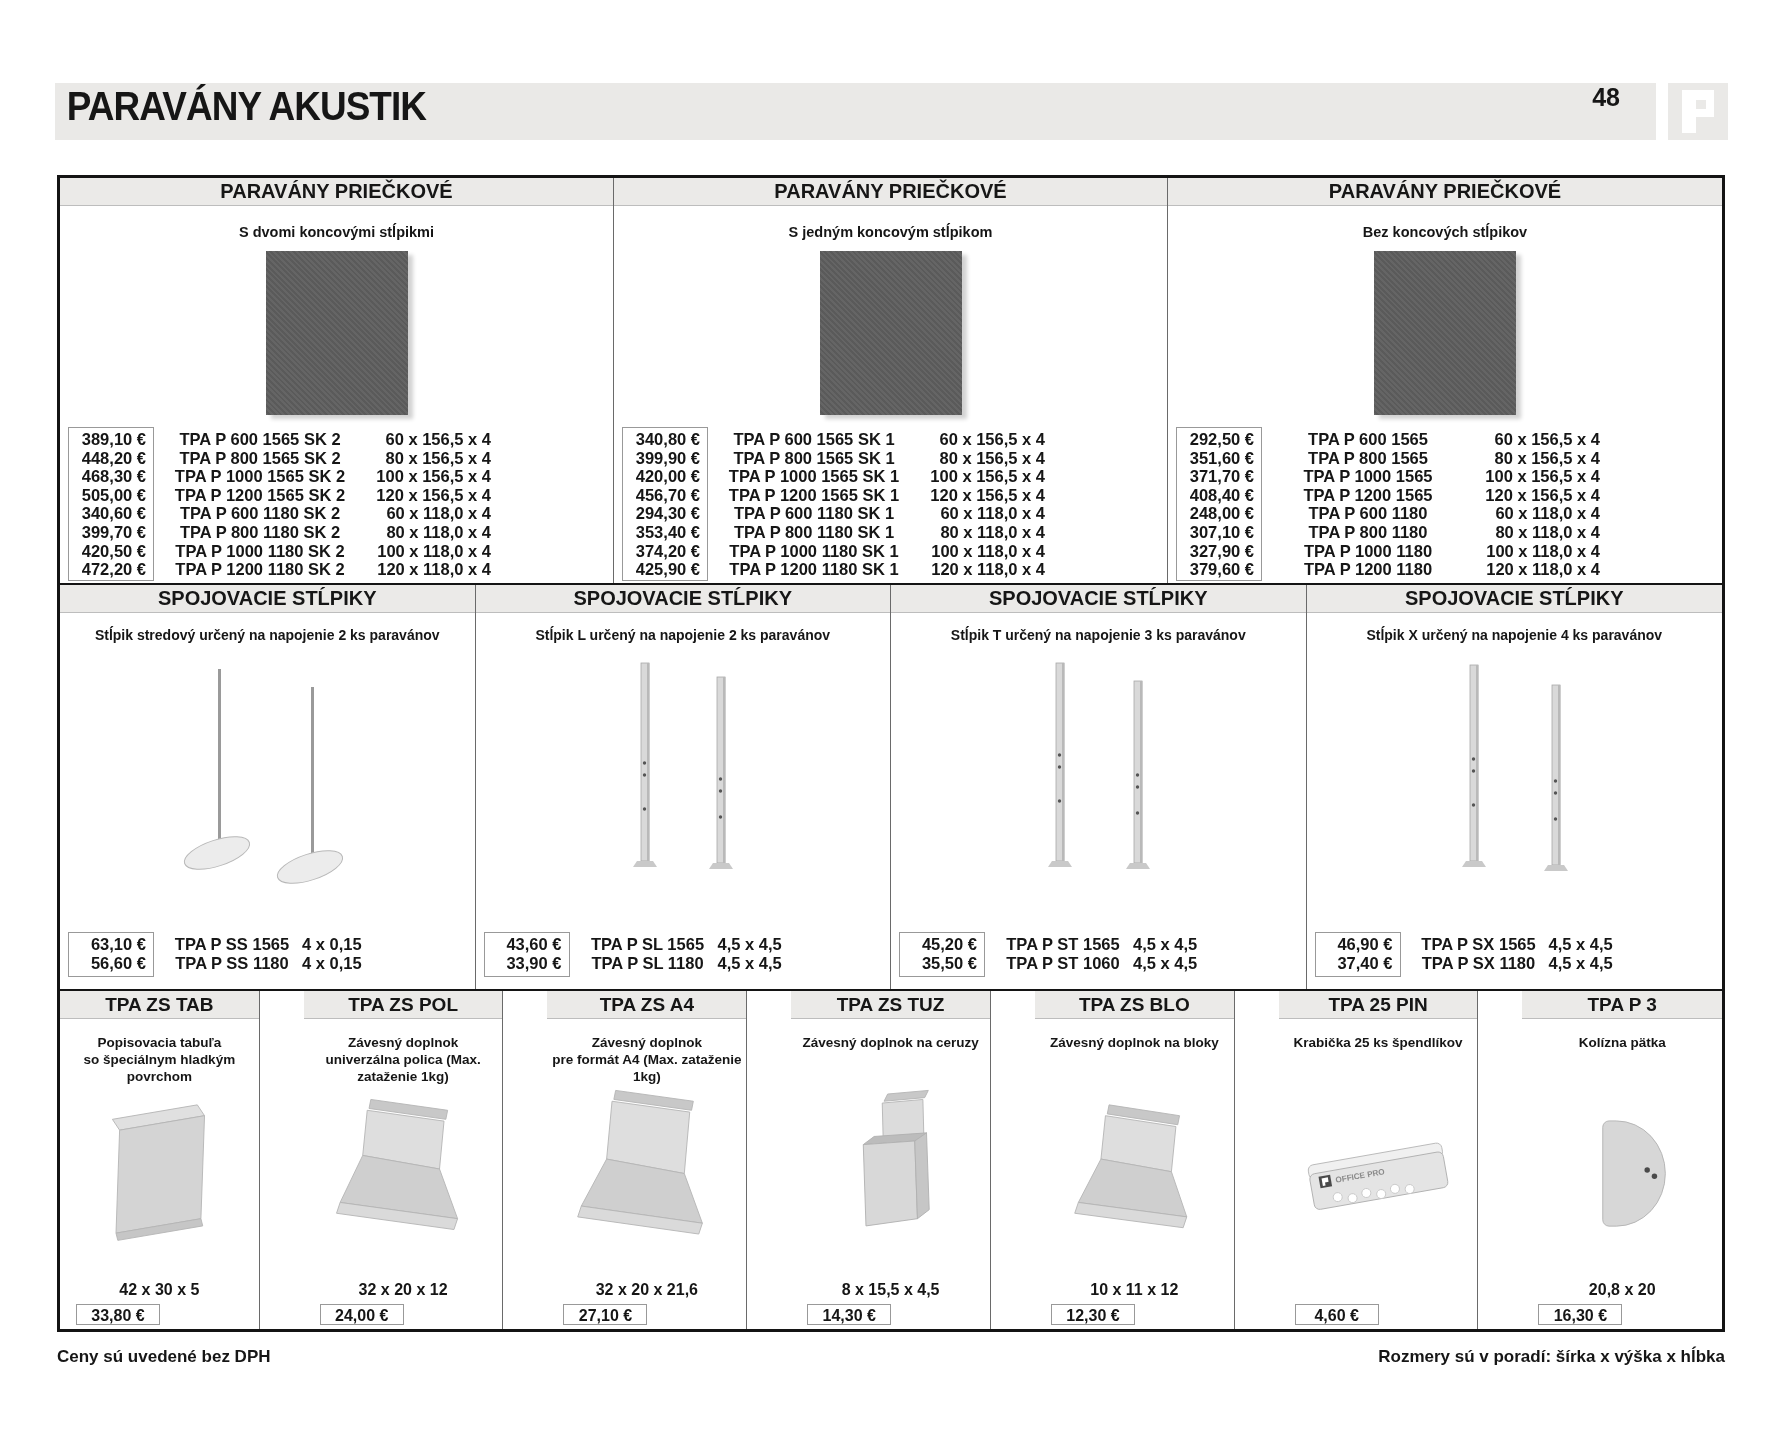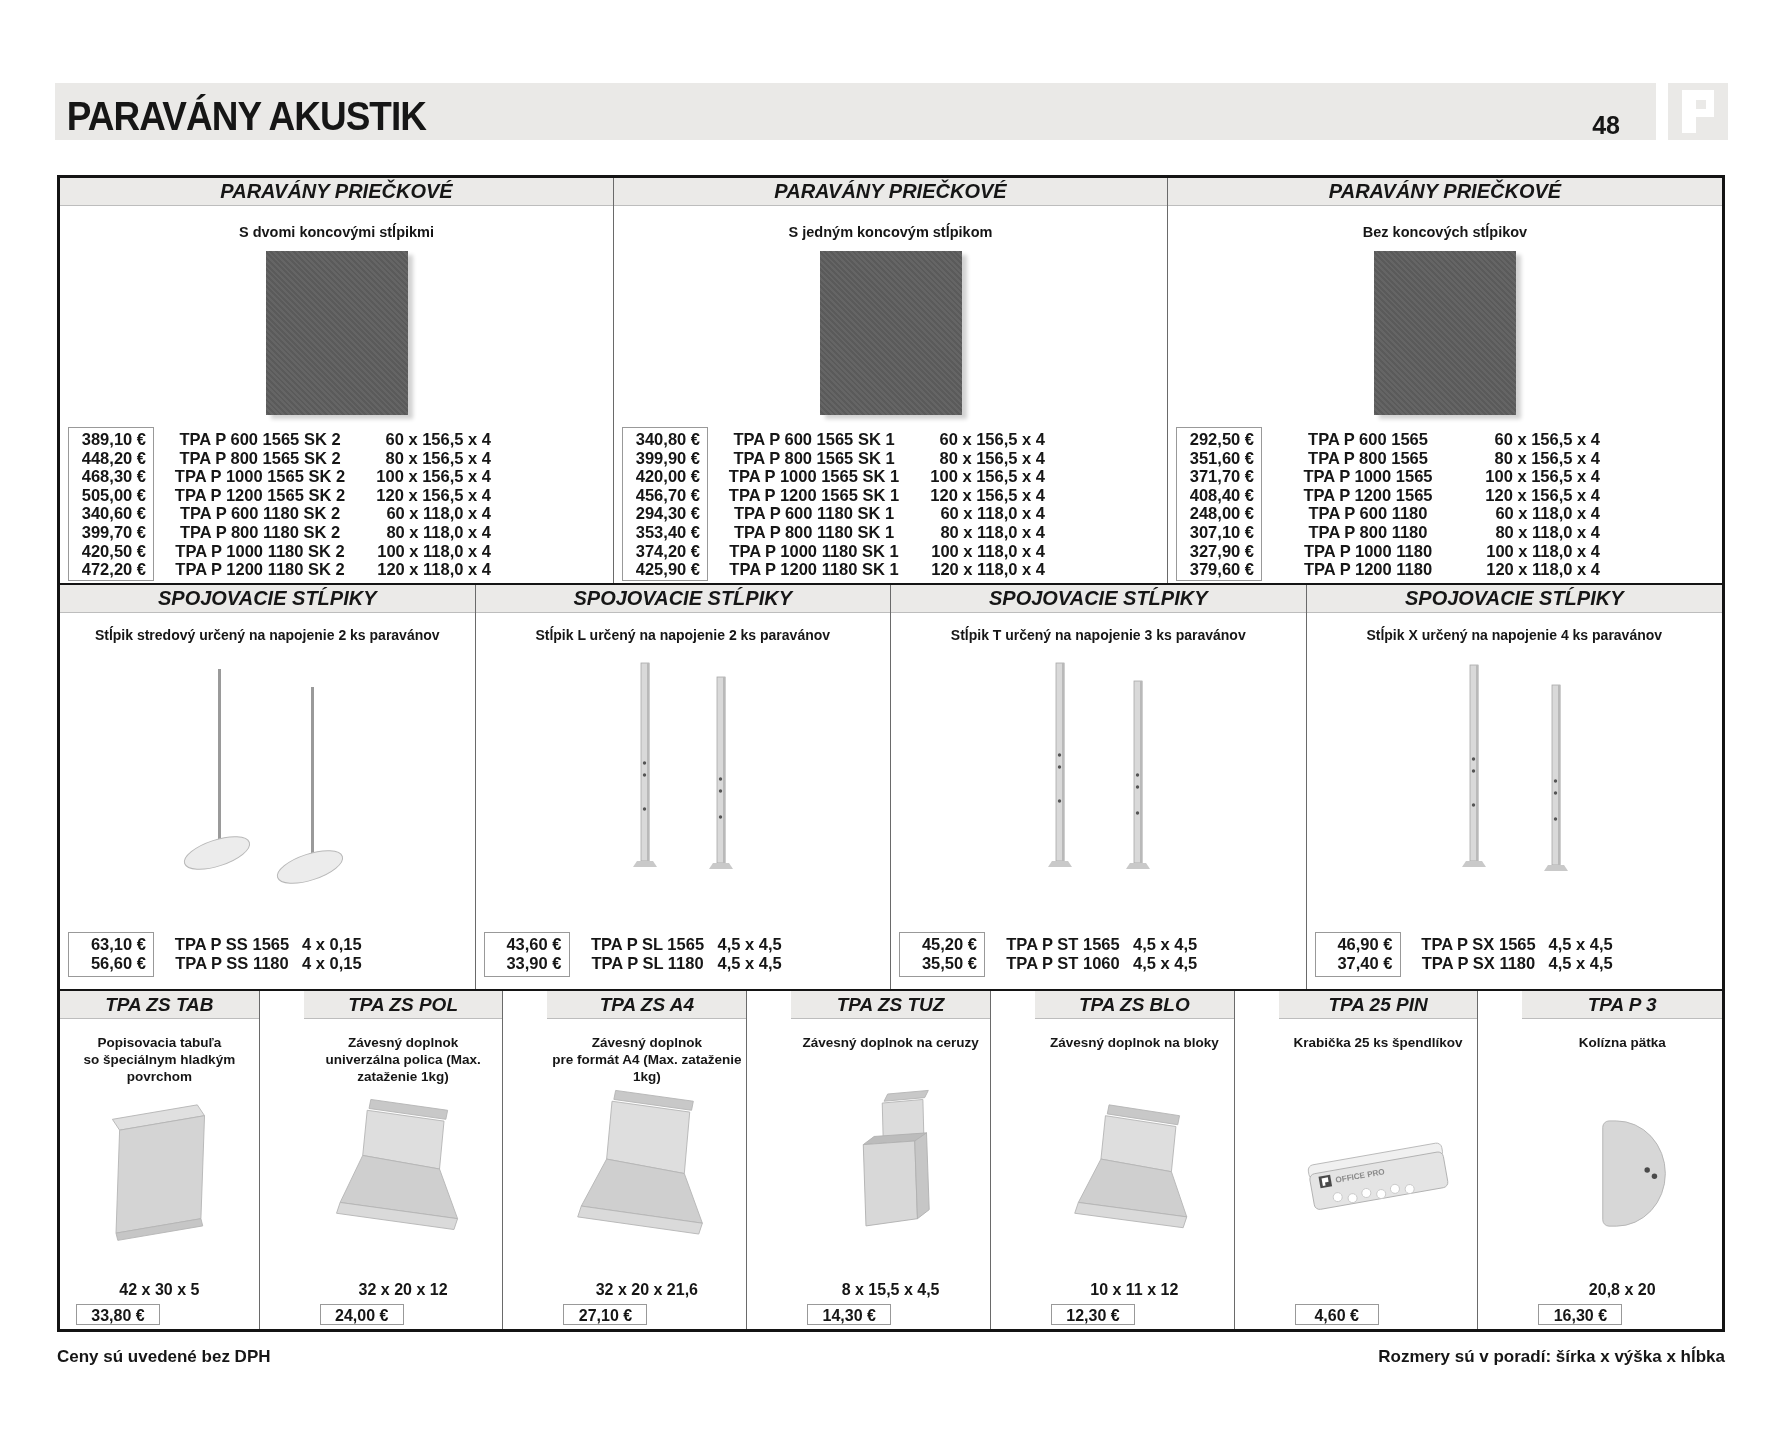--- a/index.html
+++ b/index.html
@@ -1,42 +1,42 @@
 <!DOCTYPE html>
 <html><head>
 <meta charset="utf-8">
 <style>
   html,body{margin:0;padding:0;background:#fff;}
   .page{position:relative;width:1785px;height:1455px;background:#ffffff;
         font-family:"Liberation Sans", sans-serif;font-weight:bold;color:#161616;overflow:hidden;}
 
   
   .titlebar{position:absolute;left:55px;top:83px;width:1601px;height:57px;background:#eae9e7;
-            display:flex;align-items:flex-end;}
+            display:flex;align-items:flex-start;}
   .title{font-size:41px;letter-spacing:-1px;padding-left:13px;white-space:nowrap;
          transform:scaleX(.9);transform-origin:left center;}
   .pagenum{margin-left:auto;font-size:25px;padding-right:36px;}
   .logo{position:absolute;left:1668px;top:83px;width:60px;height:57px;background:#eae9e7;}
 
   
   .board{position:absolute;left:57px;top:175px;width:1668px;height:1157px;background:#fff;
          border:3px solid #141414;box-sizing:border-box;display:flex;flex-direction:column;}
   .trow{display:flex;min-height:0;}
   .trow1{height:405px;border-bottom:2px solid #141414;}
   .trow2{height:404px;border-bottom:2px solid #141414;}
   .trow3{flex:1;gap:44px;}
   .cell{position:relative;display:flex;flex-direction:column;box-sizing:border-box;
         border-right:1px solid #6a6a6a;min-width:0;}
   .cell:last-child{border-right:none;}
   .trow1 .cell{width:33.3334%;}
   .trow2 .cell{width:25%;}
   .trow3 .cell{width:14.2857%;}
 
   .hdr{flex:0 0 27px;height:27px;background:#ebeae8;border-bottom:1px solid #bdbdbd;
-       text-align:center;line-height:27px;font-size:20px;font-style:italic;}
+       text-align:center;line-height:27px;font-size:20px;}
   .trow3 .hdr{font-size:19px;}
   .sub{text-align:center;font-size:14.5px;line-height:17px;margin-top:18px;}
   .trow2 .sub{margin-top:14px;font-size:14px;}
   .trow3 .sub{margin-top:15px;font-size:13.5px;height:38px;}
 
   
   .panelimg{width:142px;height:164px;margin:10px auto 0;background:#5f5f5f;
             background-image:repeating-linear-gradient(45deg,rgba(255,255,255,.04) 0 2px,rgba(0,0,0,.05) 2px 4px);
             box-shadow:5px 4px 4px #d2d2d2;}
 

